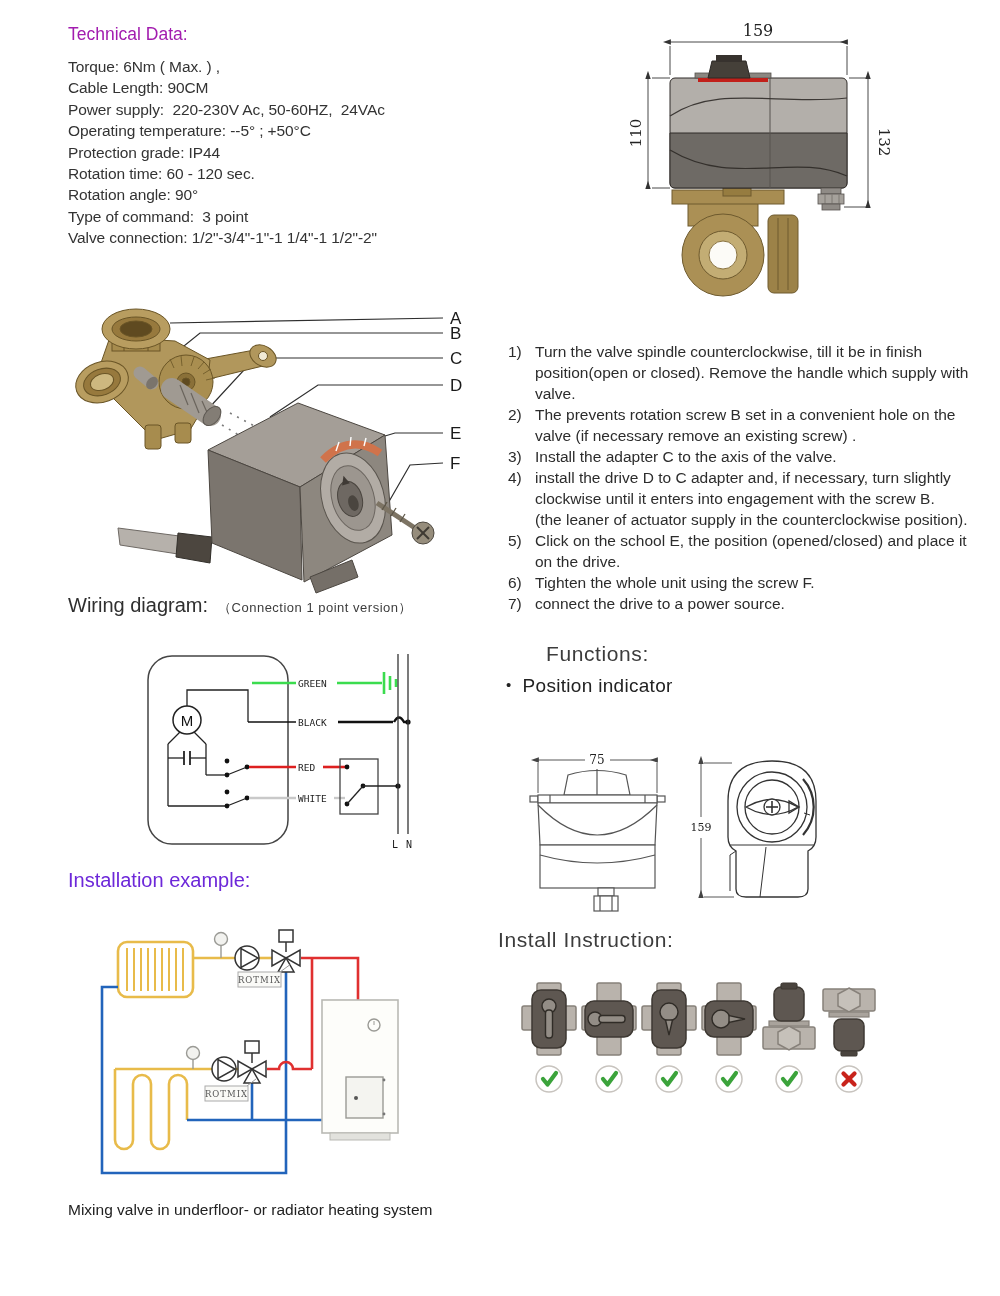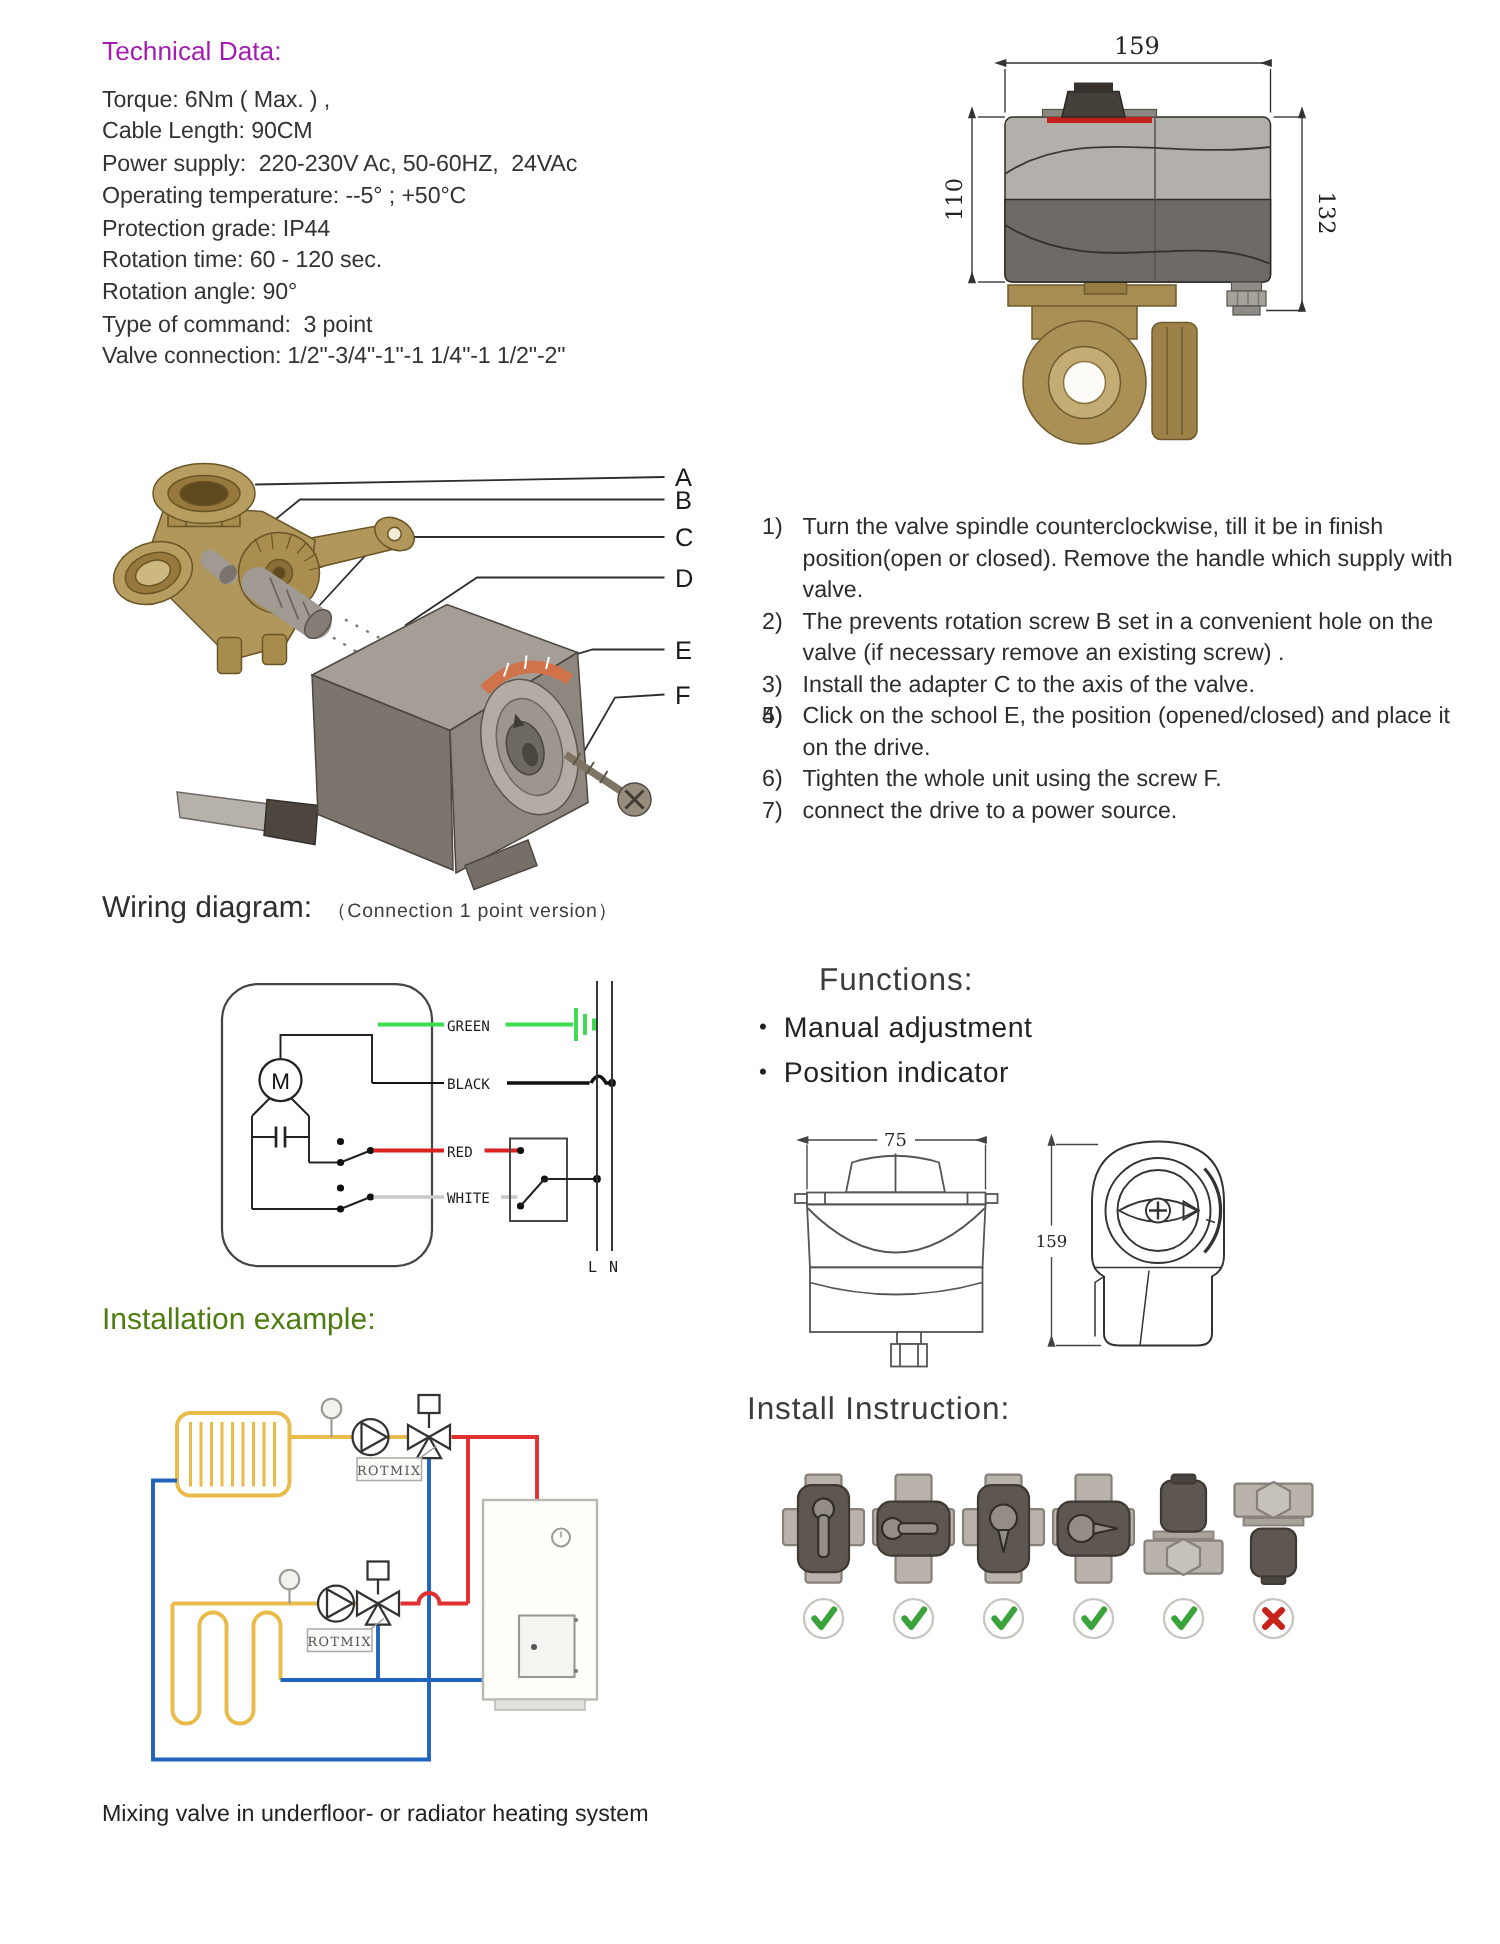--- a/index.html
+++ b/index.html
@@ -20,21 +20,21 @@
 
   .h-wiring { left:68px; top:594px; font-size:20px; color:#2f2f2f; }
   .h-wiring .sub { font-size:13px; color:#3c3c3c; margin-left:10px; letter-spacing:0.5px; }
 
   .h-big { font-size:21px; color:#3c3c3c; letter-spacing:0.6px; }
   .func-head { left:499px; top:642px;margin-left:47px; }
   .func-list { left:506px; top:672px; margin:0; padding:0; }
   .func-list li { list-style:none; font-size:19px; color:#222; line-height:28.5px; letter-spacing:0.3px; }
   .func-list li::before { content:"•"; font-size:15px; margin-right:11px; position:relative; top:-2px; }
 
-  .h-install-ex { left:68px; top:869px; font-size:20px; color:#4d7c0f; }
+  .h-install-ex { left:68px; top:869px; font-size:20px; color:#6d28d9; }
   .caption { left:68px; top:1180px; font-size:15.5px; color:#222;margin-top:21px; }
   .h-install-ins { left:498px; top:928px; }
 
   .icon-row { left:521px; top:980px; display:flex; gap:4px; }
   .icon-cell { width:56px; height:78px; }
   .check-row { left:521px; top:1064px; display:flex; gap:4px; }
   .check-cell { width:56px; height:32px; display:flex; justify-content:center; }
 
   svg text { font-family:"Liberation Sans", sans-serif; }
   .dimtext { font-family:"DejaVu Serif", serif; fill:#222; }
@@ -219,21 +219,23 @@
     </g>
   </svg>
 
   <ol class="abs instr">
     <li><span class="num">1)</span><span>Turn the valve spindle counterclockwise, till it be in finish
 position(open or closed). Remove the handle which supply with
 valve.</span></li>
     <li><span class="num">2)</span><span>The prevents rotation screw B set in a convenient hole on the
 valve (if necessary remove an existing screw) .</span></li>
     <li><span class="num">3)</span><span>Install the adapter C to the axis of the valve.</span></li>
-    <li><span class="num">4)</span></li>
+    <li><span class="num">4)</span><span>install the drive D to C adapter and, if necessary, turn slightly
+clockwise until it enters into engagement with the screw B.
+(the leaner of actuator supply in the counterclockwise position).</span></li>
     <li><span class="num">5)</span><span>Click on the school E, the position (opened/closed) and place it
 on the drive.</span></li>
     <li><span class="num">6)</span><span>Tighten the whole unit using the screw F.</span></li>
     <li><span class="num">7)</span><span>connect the drive to a power source.</span></li>
   </ol>
 
   <div class="abs h-wiring">
     <span>Wiring diagram:</span><span class="sub">（Connection 1 point version）</span>
   </div>
   <svg class="abs" style="left:100px;top:638px" width="360" height="220" viewBox="0 0 360 220">
@@ -293,21 +295,20 @@
     <circle cx="298" cy="148" r="2.6" fill="#111"></circle>
 
     <line x1="298" y1="16" x2="298" y2="196" stroke="#333" stroke-width="1.3"></line>
     <line x1="308" y1="16" x2="308" y2="196" stroke="#333" stroke-width="1.3"></line>
     <text class="wiretext" x="295" y="210" font-size="10" text-anchor="middle">L</text>
     <text class="wiretext" x="309" y="210" font-size="10" text-anchor="middle">N</text>
   </svg>
 
   <div class="abs h-big func-head">Functions:</div>
   <ul class="abs func-list">
-    <li>Manual adjustment</li>
     <li>Position indicator</li>
   </ul>
 
   <svg class="abs" style="left:520px;top:745px" width="180" height="180" viewBox="0 0 180 180">
     <defs>
       <marker id="arr2" markerWidth="10" markerHeight="8" refX="8" refY="4" orient="auto">
         <path d="M0,4 L9,1 L9,7 Z" fill="#444"></path>
       </marker>
     </defs>
     <g stroke="#444" stroke-width="0.9" fill="none">

